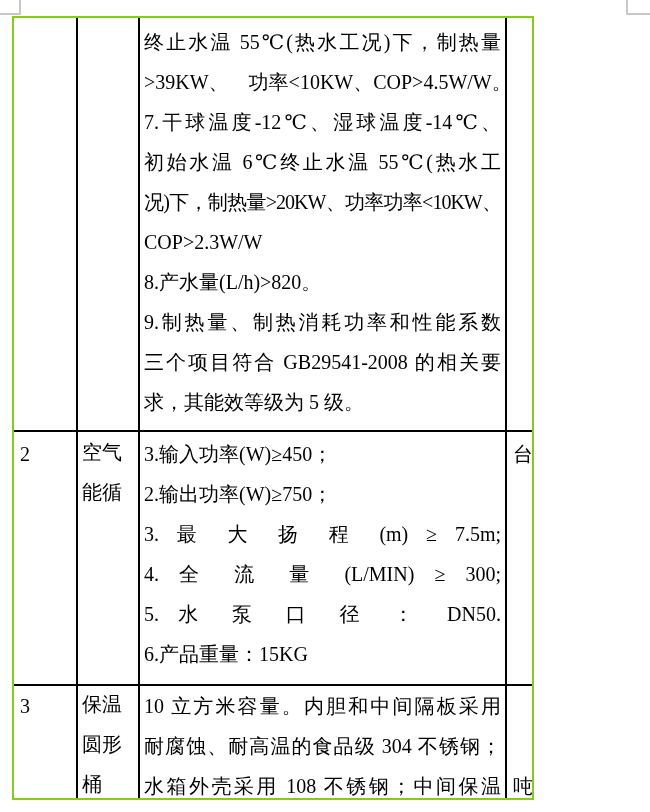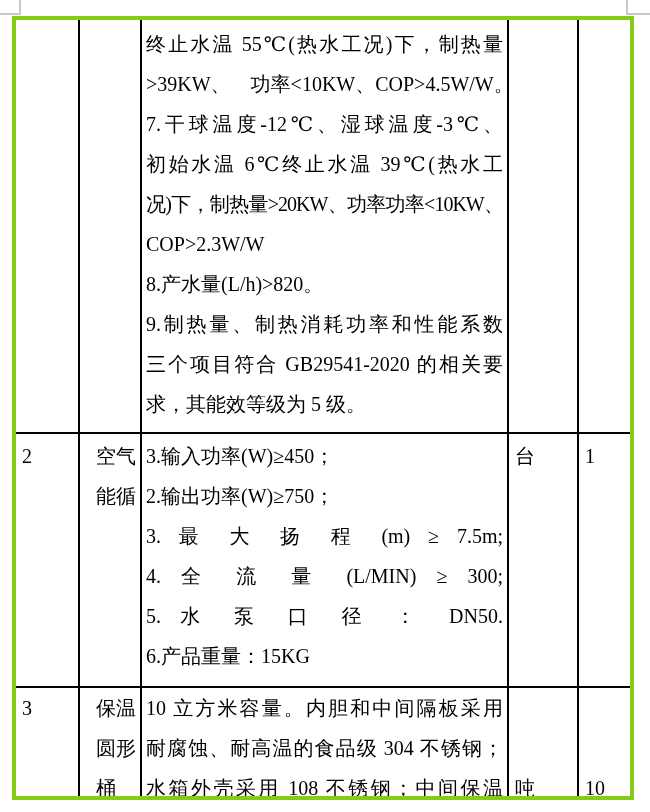--- a/index.html
+++ b/index.html
@@ -14,36 +14,36 @@
   .page{position:absolute;left:0;top:0;width:650px;height:812px;background:#fff;}
   
   .mark{position:absolute;background:#c8c8c8;}
   .mark-tl-v{left:19px;top:0;width:2px;height:15px;}
   .mark-tl-h{left:0;top:13px;width:21px;height:2px;}
   .mark-tr-v{left:626px;top:0;width:2px;height:15px;}
   .mark-tr-h{left:626px;top:13px;width:24px;height:2px;}
 
   
   .tbl{
-    position:absolute;left:12px;top:16px;width:622px;height:784px;
-    border:4px solid #84cc16;box-sizing:border-box;overflow:hidden;
+    position:absolute;left:12px;top:16px;width:522px;height:784px;
+    border:2px solid #84cc16;box-sizing:border-box;overflow:hidden;
   }
   .vline{position:absolute;top:0;bottom:0;width:2px;background:#000;}
   .v1{left:62px;} .v2{left:124px;} .v3{left:491px;} .v4{left:561px;}
   .hline{position:absolute;left:0;right:0;height:2px;background:#000;}
   .h1{top:412px;} .h2{top:666px;}
 
   .cell{position:absolute;font-size:20px;line-height:40px;}
   .line{white-space:nowrap;overflow:hidden;}
   .fill{text-align:justify;text-align-last:justify;}
   .tight{letter-spacing:-1px;}
 
   
   .c-index{left:6px;width:52px;}
-  .c-name{left:80px;width:56px;}
+  .c-name{left:68px;width:56px;font-family:Liberation Mono, monospace;}
   .c-spec{left:130px;width:357px;}
   .c-unit{left:499px;width:58px;}
   .c-qty{left:569px;width:48px;}
 
   .r1{top:4px;}
   .r2{top:416px;}
   .r3{top:668px;}
   .r3-bottomline{top:748px;}
 </style>
 </head>
@@ -61,27 +61,27 @@
     <div class="vline v1"></div>
     <div class="vline v2"></div>
     <div class="vline v3"></div>
     <div class="vline v4"></div>
     <div class="hline h1"></div>
     <div class="hline h2"></div>
 
     <div class="cell c-spec r1">
       <div class="line fill">终止水温 55℃(热水工况)下，制热量</div>
       <div class="line">&gt;39KW、　功率&lt;10KW、COP&gt;4.5W/W。</div>
-      <div class="line fill">7.干球温度-12℃、湿球温度-3℃、</div>
-      <div class="line fill">初始水温 6℃终止水温 39℃(热水工</div>
+      <div class="line fill">7.干球温度-12℃、湿球温度-14℃、</div>
+      <div class="line fill">初始水温 6℃终止水温 55℃(热水工</div>
       <div class="line fill tight">况)下，制热量&gt;20KW、功率功率&lt;10KW、</div>
       <div class="line">COP&gt;2.3W/W</div>
       <div class="line">8.产水量(L/h)&gt;820。</div>
       <div class="line fill">9.制热量、制热消耗功率和性能系数</div>
-      <div class="line fill">三个项目符合 GB29541-2020 的相关要</div>
+      <div class="line fill">三个项目符合 GB29541-2008 的相关要</div>
       <div class="line">求，其能效等级为 5 级。</div>
     </div>
 
     <div class="cell c-index r2">
       <div class="line">2</div>
     </div>
     <div class="cell c-name r2">
       <div class="line">空气</div>
       <div class="line">能循</div>
     </div>

